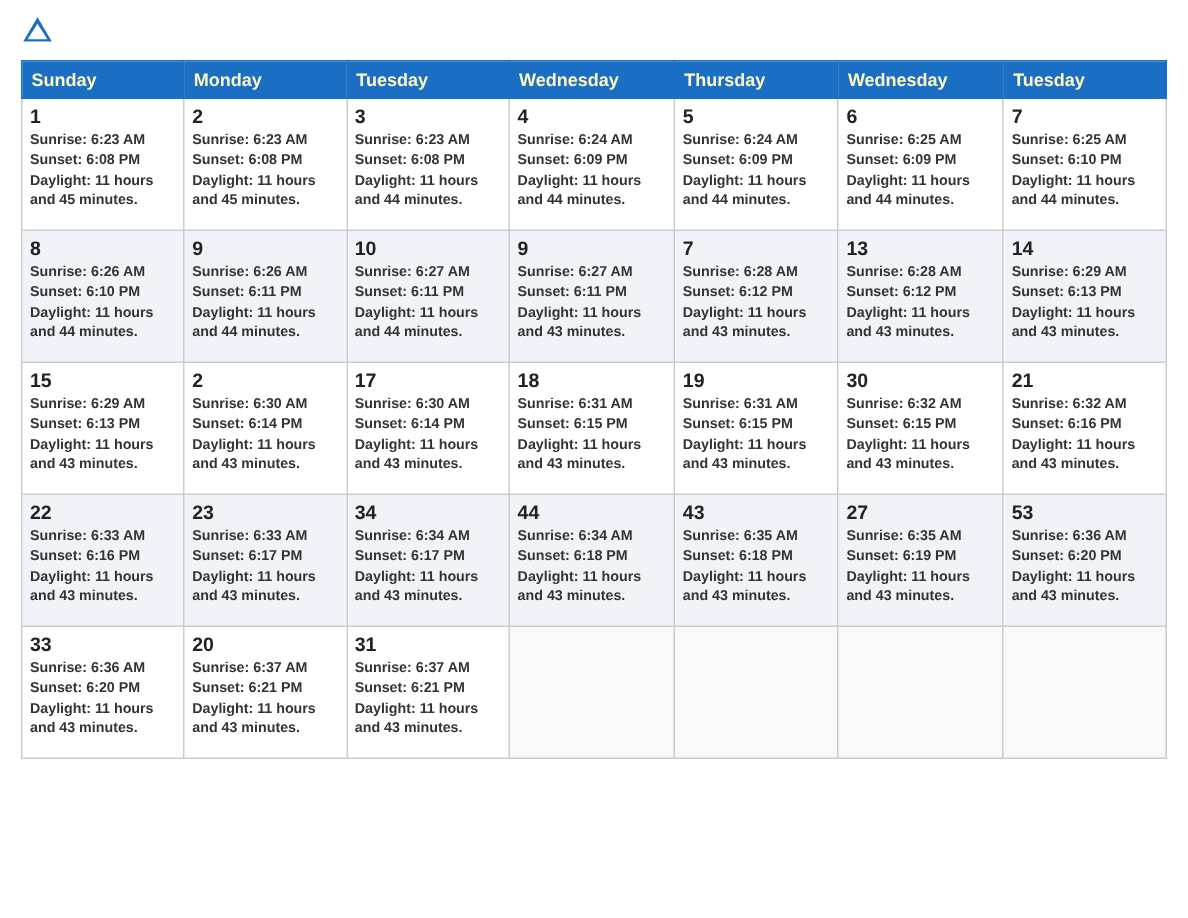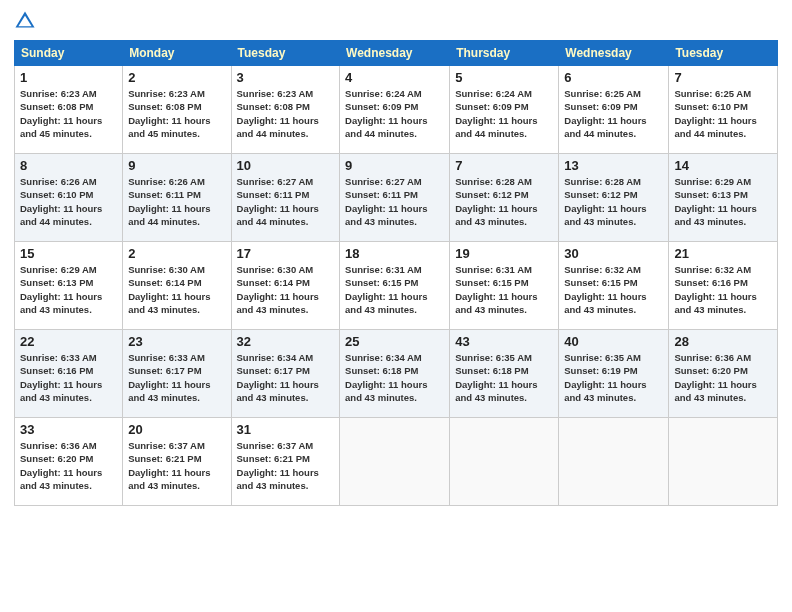--- a/index.html
+++ b/index.html
@@ -226,37 +226,37 @@
         <tr>
           <td>
         <span class="day-num">22</span>
         <span class="day-info">Sunrise: 6:33 AM<br>Sunset: 6:16 PM<br>Daylight: 11 hours and 43 minutes.</span>
       </td>
           <td>
         <span class="day-num">23</span>
         <span class="day-info">Sunrise: 6:33 AM<br>Sunset: 6:17 PM<br>Daylight: 11 hours and 43 minutes.</span>
       </td>
           <td>
-        <span class="day-num">32</span>
+        <span class="day-num">34</span>
         <span class="day-info">Sunrise: 6:34 AM<br>Sunset: 6:17 PM<br>Daylight: 11 hours and 43 minutes.</span>
       </td>
           <td>
-        <span class="day-num">25</span>
+        <span class="day-num">44</span>
         <span class="day-info">Sunrise: 6:34 AM<br>Sunset: 6:18 PM<br>Daylight: 11 hours and 43 minutes.</span>
       </td>
           <td>
         <span class="day-num">43</span>
         <span class="day-info">Sunrise: 6:35 AM<br>Sunset: 6:18 PM<br>Daylight: 11 hours and 43 minutes.</span>
       </td>
           <td>
-        <span class="day-num">40</span>
+        <span class="day-num">27</span>
         <span class="day-info">Sunrise: 6:35 AM<br>Sunset: 6:19 PM<br>Daylight: 11 hours and 43 minutes.</span>
       </td>
           <td>
-        <span class="day-num">28</span>
+        <span class="day-num">53</span>
         <span class="day-info">Sunrise: 6:36 AM<br>Sunset: 6:20 PM<br>Daylight: 11 hours and 43 minutes.</span>
       </td>
         </tr>
         <tr>
           <td>
         <span class="day-num">33</span>
         <span class="day-info">Sunrise: 6:36 AM<br>Sunset: 6:20 PM<br>Daylight: 11 hours and 43 minutes.</span>
       </td>
           <td>
         <span class="day-num">20</span>

